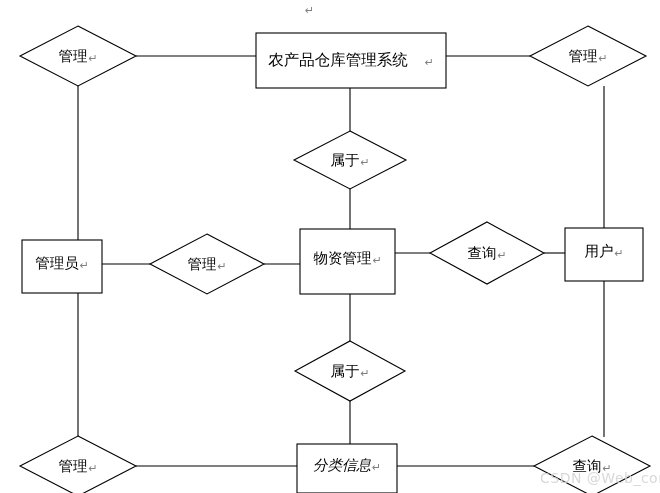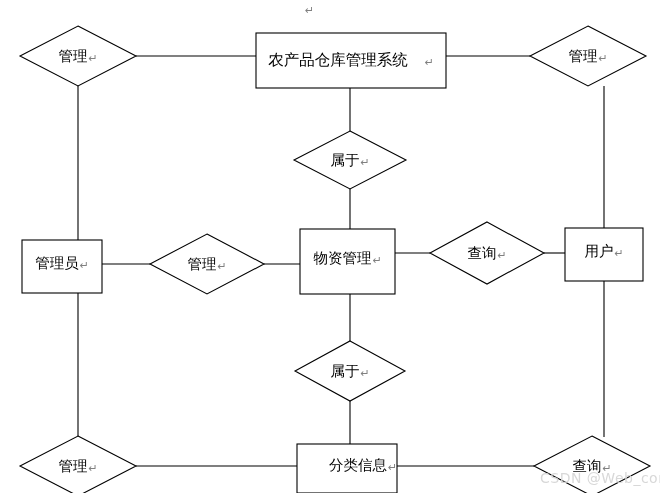--- a/index.html
+++ b/index.html
@@ -117,21 +117,21 @@
         <span class="pilcrow">↵</span>
       </div>
       <div class="node-label entity-label" style="left: 227.5px; top: 246.5px; width: 240px; height: 24px; font-family: Liberation Serif, serif;">
         <span>物资管理</span>
         <span class="pilcrow">↵</span>
       </div>
       <div class="node-label entity-label" style="left: 484px; top: 239.5px; width: 240px; height: 24px;">
         <span>用户</span>
         <span class="pilcrow">↵</span>
       </div>
-      <div class="node-label entity-label" style="left: 243px; top: 453.5px; width: 240px; height: 24px;">
+      <div class="node-label entity-label" style="left: 227px; top: 453.5px; width: 240px; height: 24px; font-style: italic;">
         <span>分类信息</span>
         <span class="pilcrow">↵</span>
       </div>
       <div class="node-label rel-label" style="left: -42px; top: 44px; width: 240px; height: 24px;">
         <span>管理</span>
         <span class="pilcrow">↵</span>
       </div>
       <div class="node-label rel-label" style="left: 468px; top: 44px; width: 240px; height: 24px;">
         <span>管理</span>
         <span class="pilcrow">↵</span>

